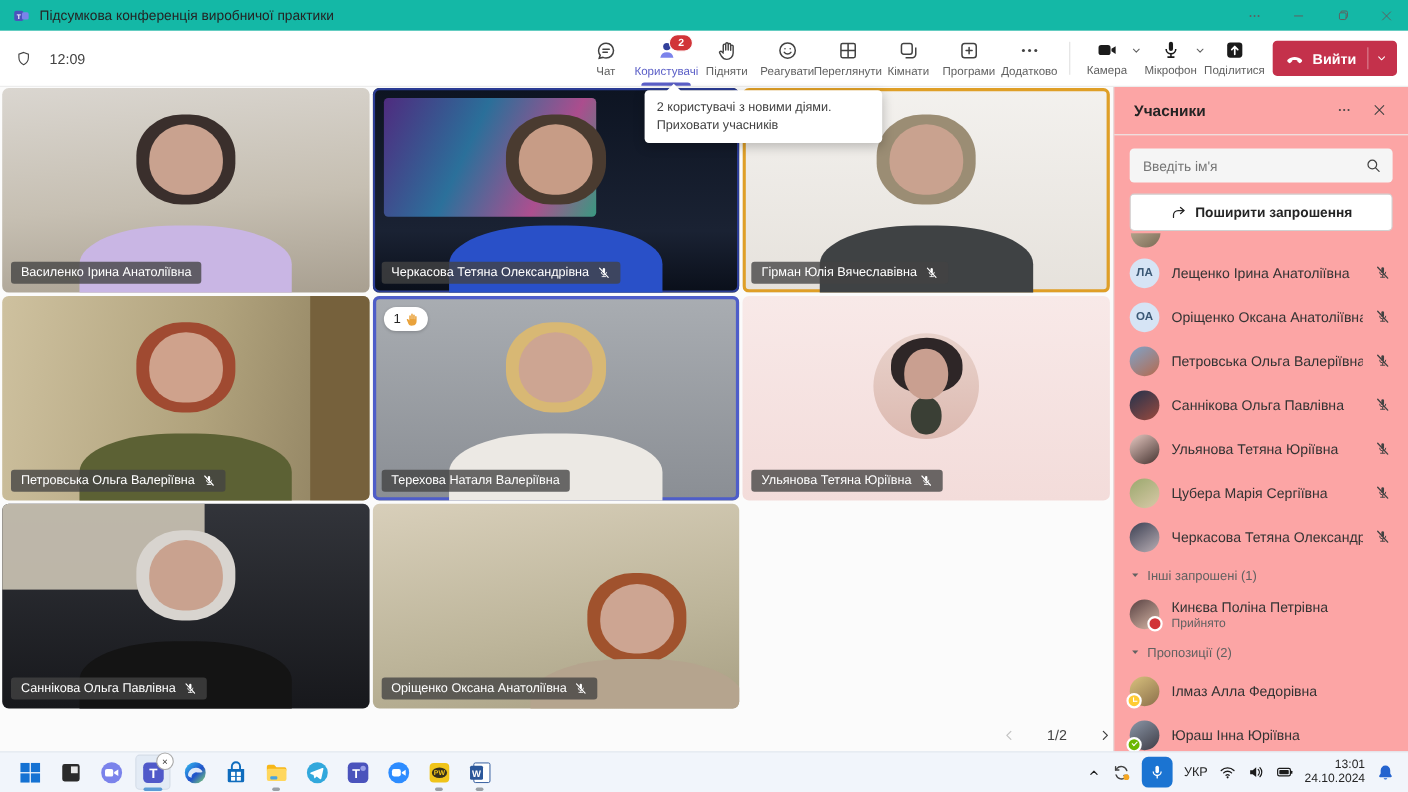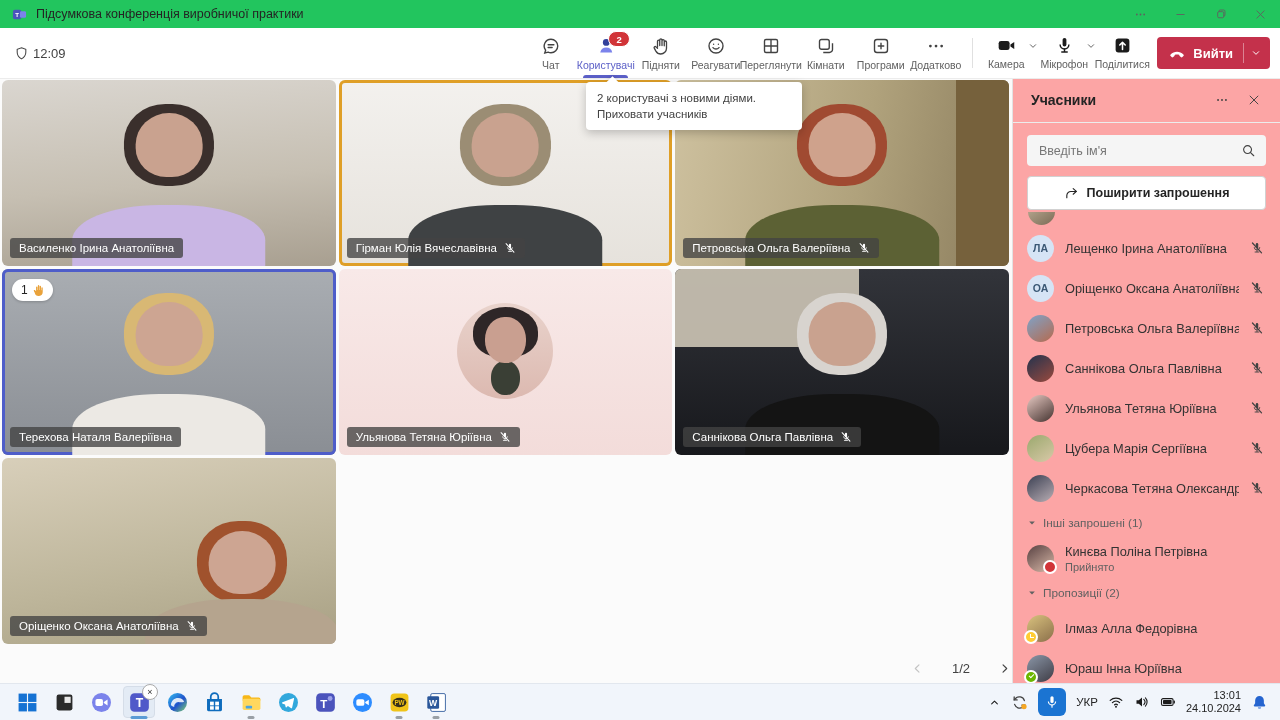--- a/index.html
+++ b/index.html
@@ -3,32 +3,32 @@
 <meta charset="utf-8">
 <style>
   html,body{margin:0;padding:0;}
   body{width:1280px;height:720px;position:relative;overflow:hidden;
        font-family:"Liberation Sans","DejaVu Sans",sans-serif;
        background:#fbfbfb;color:#242424;-webkit-font-smoothing:antialiased;}
   .ic{display:inline-flex;align-items:center;justify-content:center;}
   .ic svg{width:100%;height:100%;display:block;}
 
   
-  .titlebar{position:absolute;left:0;top:0;right:0;height:28px;background:#22c55e;
+  .titlebar{position:absolute;left:0;top:0;right:0;height:28px;background:#14b8a6;
             display:flex;align-items:center;border-bottom:1px solid #e6e6e6;}
   .tb-logo{width:15px;height:15px;margin-left:12px;}
   .tb-title{font-size:12.5px;margin-left:9px;color:#242424;}
   .tb-controls{margin-left:auto;display:flex;align-items:center;height:100%;}
   .tb-btn{width:40px;height:100%;display:flex;align-items:center;justify-content:center;color:#5f5f5f;}
   .tb-btn .ic{width:13px;height:13px;}
 
   
   .toolbar{position:absolute;left:0;top:28px;right:0;height:50px;background:#fff;
            display:flex;align-items:center;border-bottom:1px solid #ececec;z-index:5;}
-  .timer-wrap{display:flex;align-items:flex-end;gap:4px;margin-left:14px;color:#424242;}
+  .timer-wrap{display:flex;align-items:flex-end;gap:16px;margin-left:14px;color:#424242;}
   .timer-wrap .ic{width:15px;height:15px;}
   .timer{font-size:13px;}
   .tbar-right{margin-left:auto;display:flex;align-items:center;gap:2px;padding-right:10px;}
   .tool-btn{position:relative;width:53px;height:50px;display:flex;flex-direction:column;
             align-items:center;justify-content:center;gap:3px;color:#424242;cursor:pointer;}
   .tool-btn .ic{width:20px;height:20px;}
   .tool-btn .lbl{font-size:10.5px;color:#616161;white-space:nowrap;}
   .tool-btn.active{color:var(--accent);}
   .tool-btn.active .lbl{color:var(--accent);}
   .tool-btn.active .active-bar{position:absolute;bottom:0;left:4px;right:4px;height:3px;
@@ -388,20 +388,39 @@
       <div class="hair" style="background: rgb(58, 47, 44);"></div>
       <div class="head" style="background: rgb(201, 162, 143);"></div>
       <div class="bodyp" style="background: rgb(201, 182, 228);"></div>
     </div>
 
     <div class="name-tag">
       <span class="nm">Василенко Ірина Анатоліївна</span>
 
     </div>
   </div>
+      <div class="tile t2 b-navy">
+    <div class="scene">
+      <div class="hair" style="background: rgb(74, 59, 48);"></div>
+      <div class="head" style="background: rgb(199, 156, 134);"></div>
+      <div class="bodyp" style="background: rgb(41, 80, 200);"></div>
+    </div>
+
+    <div class="name-tag">
+      <span class="nm">Черкасова Тетяна Олександрівна</span>
+      <span class="ic mic">
+            <svg viewBox="0 0 16 16" stroke="currentColor" stroke-width="1" fill="none">
+              <rect x="6.6" y="2.2" width="2.8" height="6.2" rx="1.4" fill="currentColor" stroke="none"></rect>
+              <path d="M4.8 7a3.2 3.2 0 0 0 6.4 0"></path>
+              <path d="M8 10.2v2.1M5.8 12.6h4.4" stroke-linecap="round"></path>
+              <path d="M2.8 2.3l10.4 11.2" stroke-width="1.4" stroke-linecap="round"></path>
+            </svg>
+          </span>
+    </div>
+  </div>
       <div class="tile t3 b-orange">
     <div class="scene">
       <div class="hair" style="background: rgb(155, 141, 116);"></div>
       <div class="head" style="background: rgb(201, 162, 143);"></div>
       <div class="bodyp" style="background: rgb(63, 66, 68);"></div>
     </div>
 
     <div class="name-tag">
       <span class="nm">Гірман Юлія Вячеславівна</span>
       <span class="ic mic">

